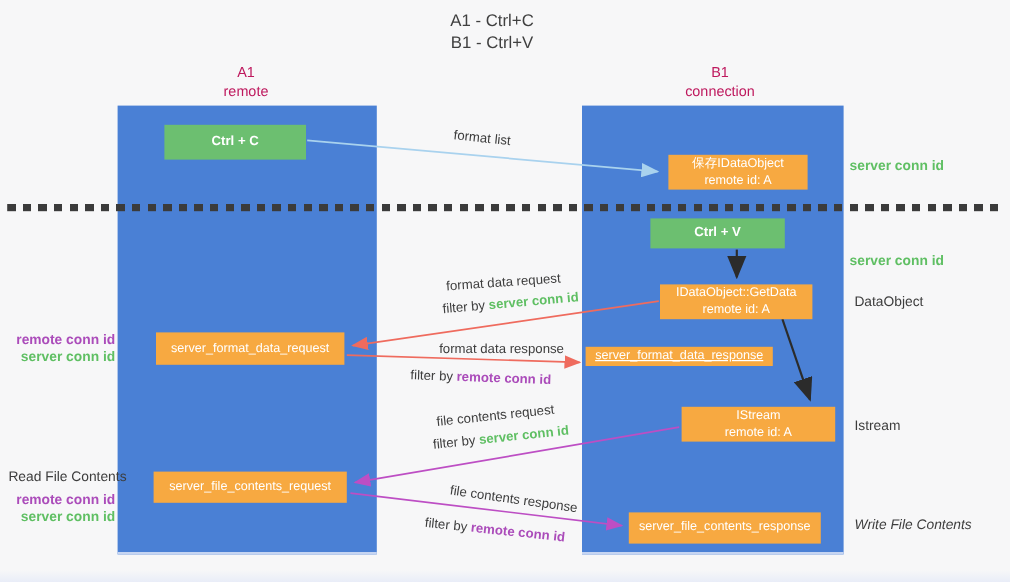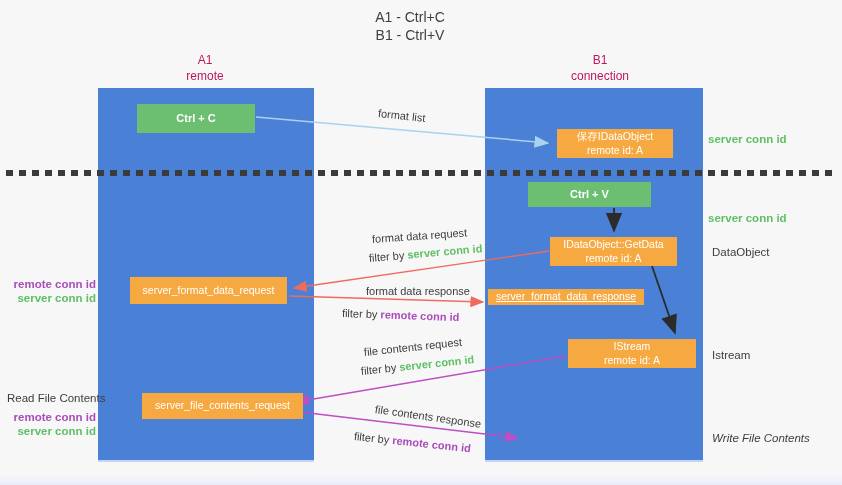--- a/index.html
+++ b/index.html
@@ -107,21 +107,21 @@
 
   <div class="node green-box" style="left:137px; top:104px; width:118px; height:29px;">
     <div>Ctrl + C</div>
   </div>
 
   <div class="node orange-box" style="left:557px; top:129px; width:116px; height:29px;">
     <div>保存IDataObject</div>
     <div>remote id: A</div>
   </div>
 
-  <div class="node green-box" style="left:528px; top:182px; width:123px; height:25px;">
+  <div class="node green-box" style="left:542px; top:182px; width:112px; height:25px;">
     <div>Ctrl + V</div>
   </div>
 
   <div class="node orange-box" style="left:550px; top:237px; width:127px; height:29px;">
     <div>IDataObject::GetData</div>
     <div>remote id: A</div>
   </div>
 
   <div class="node orange-box" style="left:130px; top:277px; width:157px; height:27px;">
     <div>server_format_data_request</div>
@@ -129,24 +129,27 @@
 
   <div class="node orange-box" style="left:488px; top:289px; width:156px; height:16px;text-decoration:underline;">
     <div>server_format_data_response</div>
   </div>
 
   <div class="node orange-box" style="left:568px; top:339px; width:128px; height:29px;">
     <div>IStream</div>
     <div>remote id: A</div>
   </div>
 
-  <div class="node orange-box" style="left:128px; top:393px; width:161px; height:26px;margin-left:14px;">
+  <div class="node orange-box" style="left:128px; top:393px; width:161px; height:26px;">
     <div>server_file_contents_request</div>
   </div>
 
+  <div class="node orange-box" style="left:524px; top:427px; width:160px; height:26px;">
+    <div>server_file_contents_response</div>
+  </div>
 
   <div class="alabel" style="left:378px; top:108px; transform:rotate(6deg);">format list</div>
 
   <div class="alabel" style="left:372px; top:234px; transform:rotate(-4deg);">format data request</div>
   <div class="alabel" style="left:369px; top:253px; transform:rotate(-5deg);">
     <span>filter by </span><span class="grn">server conn id</span>
   </div>
 
   <div class="alabel" style="left:366px; top:286px;">format data response</div>
   <div class="alabel" style="left:342px; top:308px; transform:rotate(2deg);">

